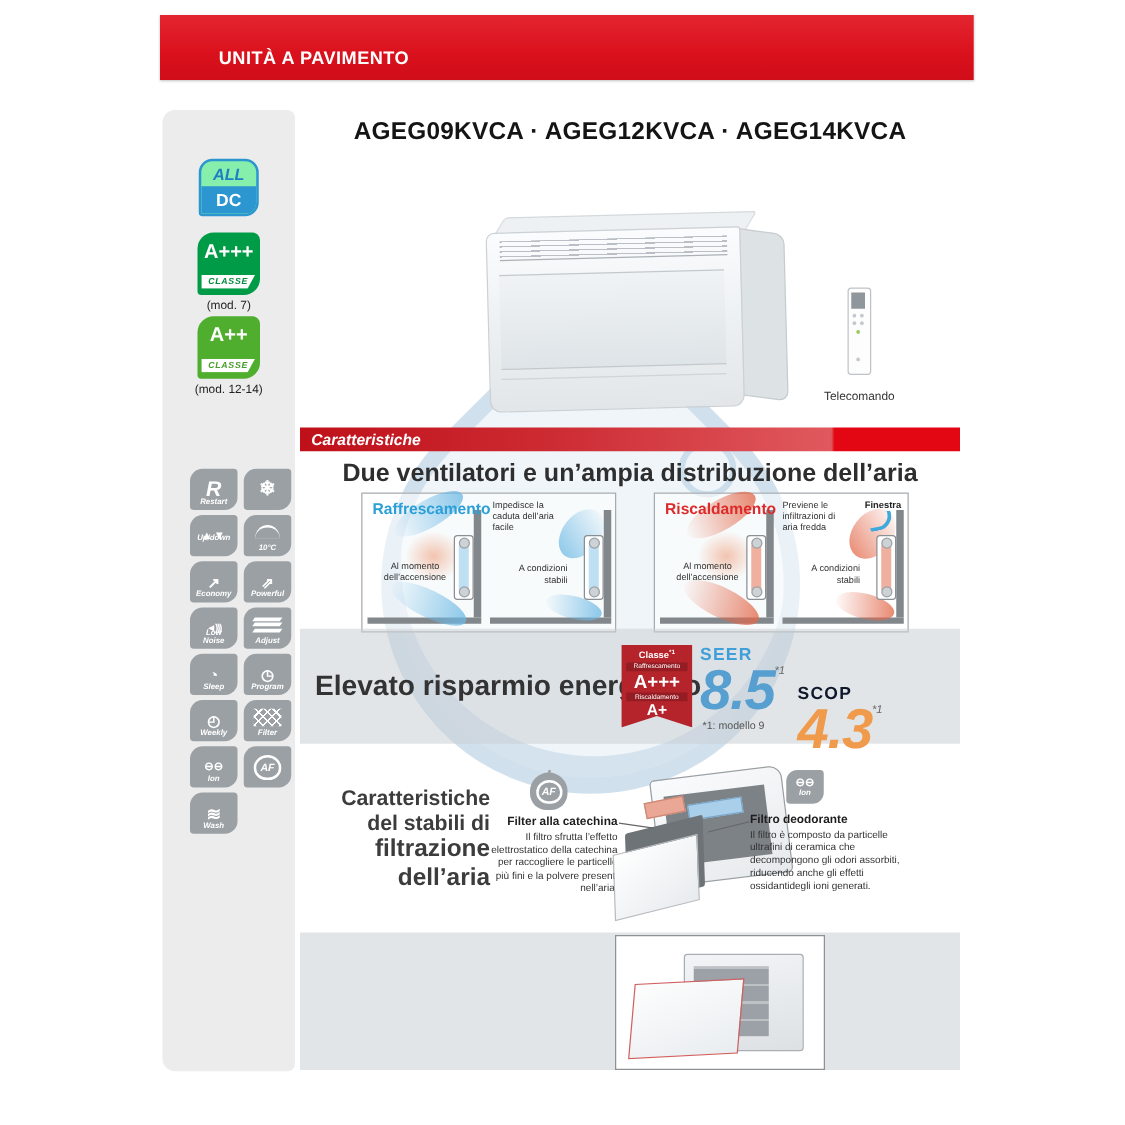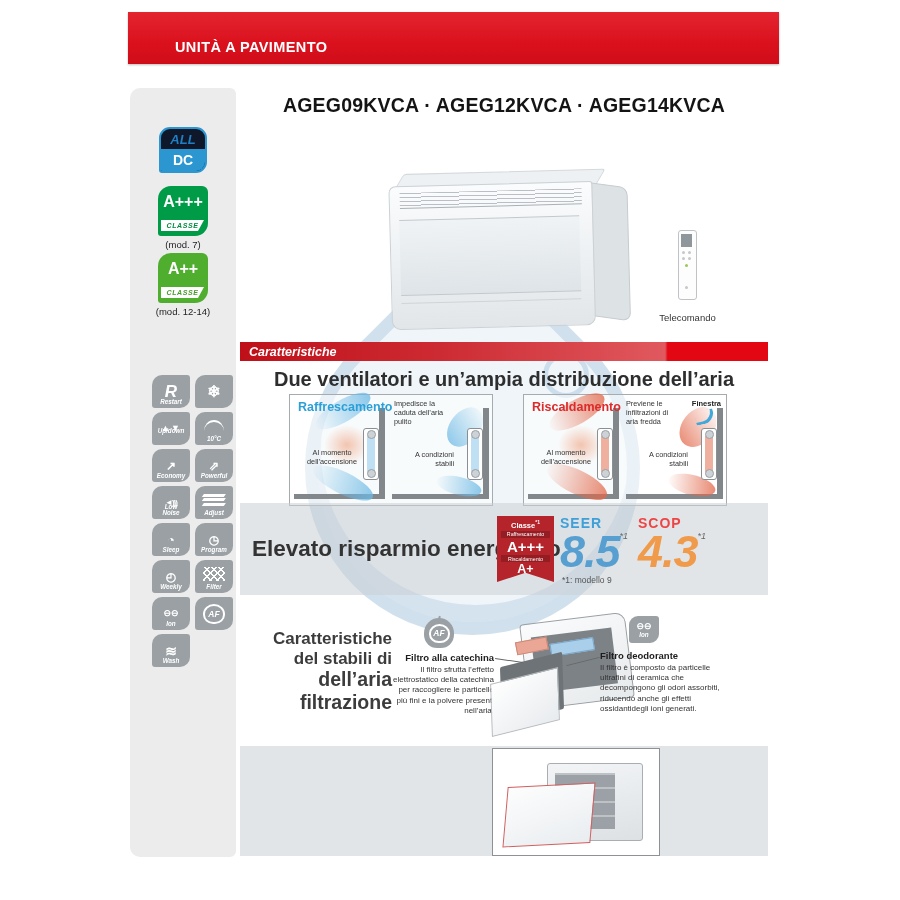--- a/index.html
+++ b/index.html
@@ -26,21 +26,21 @@
     background:rgba(214,228,240,.38);
     border:13px solid rgba(178,203,226,.5);box-sizing:border-box;
     box-shadow:inset -10px -14px 0 rgba(165,194,220,.35);}
   .drop-ring{left:543px;top:352px;width:46px;height:46px;border-radius:50%;
     border:5px solid rgba(198,217,234,.85);z-index:1;box-sizing:border-box;}
 
   
   .sidebar{left:130px;top:88px;width:106px;height:769px;background:#ececec;
     border-radius:10px 6px 6px 10px;z-index:2;}
   .alldc{left:159px;top:127px;width:48px;height:46px;z-index:3;border:2px solid #2b96d0;
-    border-radius:11px 11px 11px 3px;overflow:hidden;background:#0f172a;box-sizing:border-box;}
+    border-radius:11px 11px 11px 3px;overflow:hidden;background:#86efac;box-sizing:border-box;}
   .alldc .t{height:20px;display:flex;align-items:center;justify-content:center;
     color:#1f7fc4;font-weight:800;font-style:italic;font-size:13px;}
   .alldc .b{height:22px;background:#2b96d0;display:flex;align-items:center;
     justify-content:center;color:#fff;font-weight:800;font-size:14px;}
   .cls{left:158px;width:50px;height:50px;z-index:3;border-radius:13px 6px 13px 3px;
     position:absolute;}
   .cls .g{display:block;text-align:center;color:#fff;font-weight:800;font-size:16px;
     padding-top:7px;}
   .cls .strip{position:absolute;left:3px;right:4px;bottom:5px;height:11px;background:#fff;
     clip-path:polygon(0 0,100% 0,86% 100%,0 100%);display:flex;align-items:center;
@@ -165,21 +165,21 @@
   .ribbon{position:absolute;left:257px;top:13px;width:57px;height:66px;background:#b5232b;
     clip-path:polygon(0 0,100% 0,100% 100%,50% 86%,0 100%);color:#fff;text-align:center;}
   .ribbon .l1{font-size:7.5px;font-weight:700;padding-top:3px;}
   .ribbon sup{font-size:5px;}
   .ribbon .sm{font-size:5.3px;background:rgba(0,0,0,.18);margin:1px 4px;padding:.5px 0;}
   .ribbon .bg{font-size:15px;font-weight:800;line-height:1.05;}
   .ribbon .bg2{font-size:12.5px;font-weight:800;line-height:1.1;}
   .metric{position:absolute;top:12px;}
   .seer{left:320px;} .scop{left:398px;}
   .metric .ml{font-size:14px;font-weight:800;letter-spacing:1px;}
-  .seer .ml{color:#3f9fd8;} .scop .ml{color:#ef4444;}
+  .seer .ml{color:#3f9fd8;} .scop .ml{color:#0f172a;margin-top:31px;}
   .metric .mv{font-size:45px;font-weight:600;line-height:.92;letter-spacing:-1px;font-style:italic;}
   .seer .mv{color:#569fd0;} .scop .mv{color:#f09a4c;}
   .metric sup{font-size:9px;color:#666;font-weight:400;vertical-align:28px;letter-spacing:0;}
   .footnote{position:absolute;left:322px;top:72px;font-size:8.5px;color:#555;}
 
   
   .filt-title{left:240px;top:629px;width:152px;text-align:right;color:#3c3c3c;z-index:2;}
   .filt-title div{line-height:1.15;}
   .ft-sm{font-size:17px;font-weight:700;}
   .ft-lg{font-size:19.5px;font-weight:800;}
@@ -378,21 +378,21 @@
       <div class="stream coolband2"></div>
     <div class="wall"></div>
       <div class="floorbar"></div>
     <div class="runit">
         <span class="fill cool-fill"></span>
         <span class="k k1"></span>
         <span class="k k2"></span>
       </div>
     <div class="rlabel pre" style="left:4px;top:5px;width:66px">Impedisce la
 caduta dell’aria
-pulito</div>
+facile</div>
     <div class="rlabel pre" style="left:2px;top:56px;width:62px;text-align:right">A condizioni
 stabili</div>
   </div>
 </div>
 
 <div class="abs panel panel-heat">
   <div class="ptitle">Riscaldamento</div>
   <div class="room roomA">
     <div class="stream h-up"></div>
       <div class="stream h-dn"></div>
@@ -443,32 +443,32 @@
   <div class="metric scop">
     <div class="ml">SCOP</div>
     <div class="mv"><span>4.3</span><sup>*1</sup></div>
   </div>
   <div class="footnote">*1: modello 9</div>
 </div>
 
 <div class="abs filt-title">
   <div class="ft-sm">Caratteristiche</div>
   <div class="ft-sm">del stabili di</div>
+  <div class="ft-lg">filtrazione</div>
   <div class="ft-lg">dell’aria</div>
-  <div class="ft-lg">filtrazione</div>
 </div>
 
 <div class="gicon af-icon">
   <span class="stem"></span>
   <span class="ring">
       <span>AF</span>
     </span>
 </div>
 <div class="tblock catechin">
-  <h4>Filtro alla catechina</h4>
+  <h4>Filter alla catechina</h4>
   <p>Il filtro sfrutta l’effetto elettrostatico della catechina per raccogliere le particelle più fini e la polvere presenti nell’aria.</p>
 </div>
 
 <div class="abs explode">
   <div class="backunit">
     <div class="dark"></div>
     <div class="pinkf"></div>
     <div class="bluef"></div>
   </div>
   <div class="graypanel"></div>

